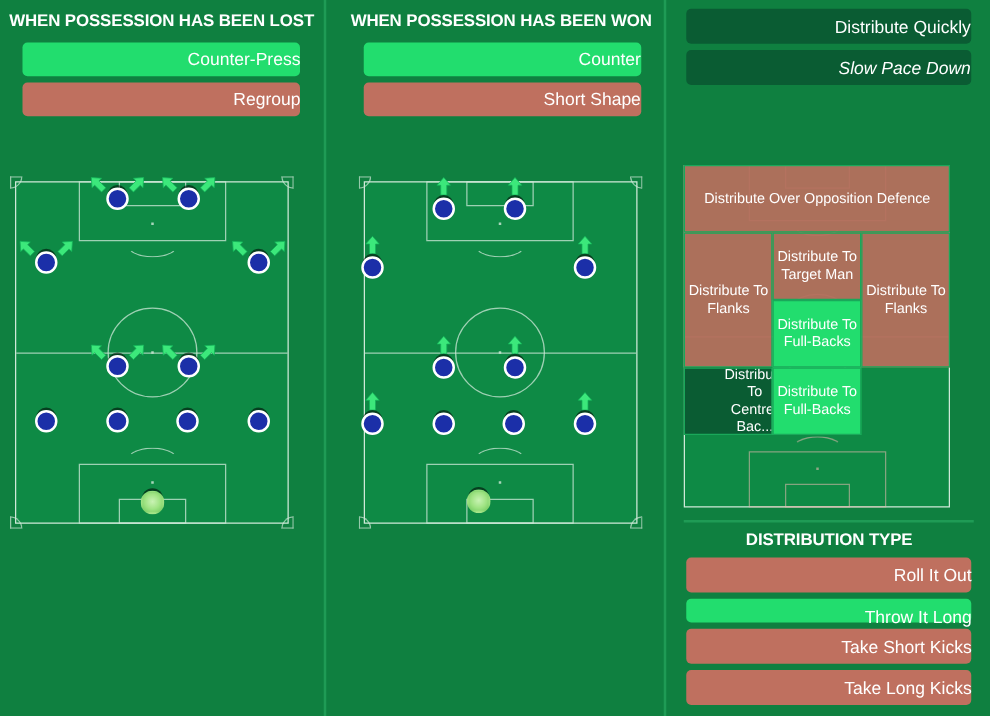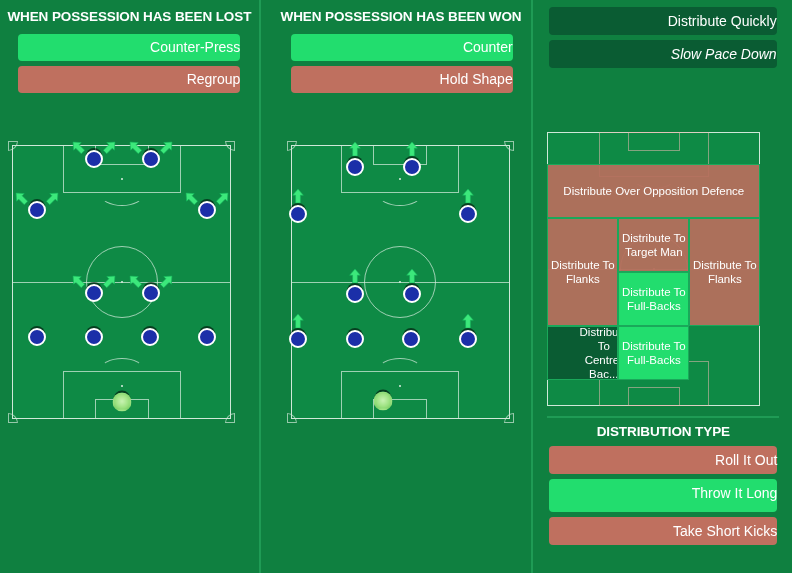--- a/index.html
+++ b/index.html
@@ -106,21 +106,20 @@
   .mini-pitch .mcirc { position: absolute; border: 1px solid #e7b9b0; border-radius: 50%; opacity:.55; }
   .mini-pitch .mdot  { position: absolute; width:2px;height:2px; background:#e7b9b0; opacity:.6; }
 
   .dgrid {
     position: absolute;
     left: 0; top: 0;
     width: 213px; height: 274px;
     display: grid;
     grid-template-columns: 71px 71px 71px;
     grid-template-rows: 54px 54px 54px 54px 58px;
-    margin-top: 32px;
   }
   .cell {
     position: relative;
     display: flex; align-items: center; justify-content: center;
     text-align: center;
     font-size: 11.5px;
     line-height: 14px;
     color: #ffffff;
     padding: 0 2px;
     border: 1px solid #1aa85a;
@@ -262,21 +261,21 @@
         <div class="pl gk" style="left: 109px; top: 256px;"></div>
       </div>
   </div>
 
   <div class="vdiv"></div>
 
   <div class="col col-mid">
     <div class="sec-title two-line" style="padding-left:10px;">WHEN POSSESSION HAS BEEN WON</div>
 
     <div class="btn sel" style="margin-top:9px;margin-left:30px;">Counter</div>
-    <div class="btn unsel" style="margin-left:30px;">Hold Shape</div>
+    <div class="btn unsel" style="margin-left:30px;">Short Shape</div>
 
     <div class="pitch" id="pitchM" style="position:absolute; left:30px; top:145px; width:219px; height:274px;">
         <div class="line" style="left:0;top:136px;width:217px;height:1px;"></div>
         <div class="circ" style="left:72.5px;top:100px;width:72px;height:72px;"></div>
         <div class="dot" style="left:107.5px;top:135px;"></div>
         <div class="box" style="left:49.5px;top:-1px;width:118px;height:48px;"></div>
         <div class="box" style="left:81.5px;top:-1px;width:54px;height:20px;"></div>
         <div class="dot" style="left:107.5px;top:32px;"></div>
         <div class="circ" style="left:86.5px;top:36px;width:44px;height:24px;
               border-top-color:transparent;border-left-color:transparent;border-right-color:transparent;"></div>
@@ -380,17 +379,18 @@
         <div class="cell blank"></div>
         <div class="cell blank"></div>
         <div class="cell blank"></div>
       </div>
     </div>
 
     <div style="position:absolute; left:0; top:412px; width:260px;">
       <div class="hdr-rule"></div>
       <div class="sec-title" style="padding-top:5px;">DISTRIBUTION TYPE</div>
       <div class="btn unsel" style="margin-top:6px;height:28px;line-height:28px;">Roll It Out</div>
-      <div class="btn sel" style="height:33px;line-height:28px;">Throw It Long</div>
+      <div class="btn sel" style="height:19px;line-height:28px;">Throw It Long</div>
       <div class="btn unsel" style="height:28px;line-height:28px;">Take Short Kicks</div>
+      <div class="btn unsel" style="height:28px;line-height:28px;">Take Long Kicks</div>
     </div>
   </div>
 </div>
 
 </body></html>

